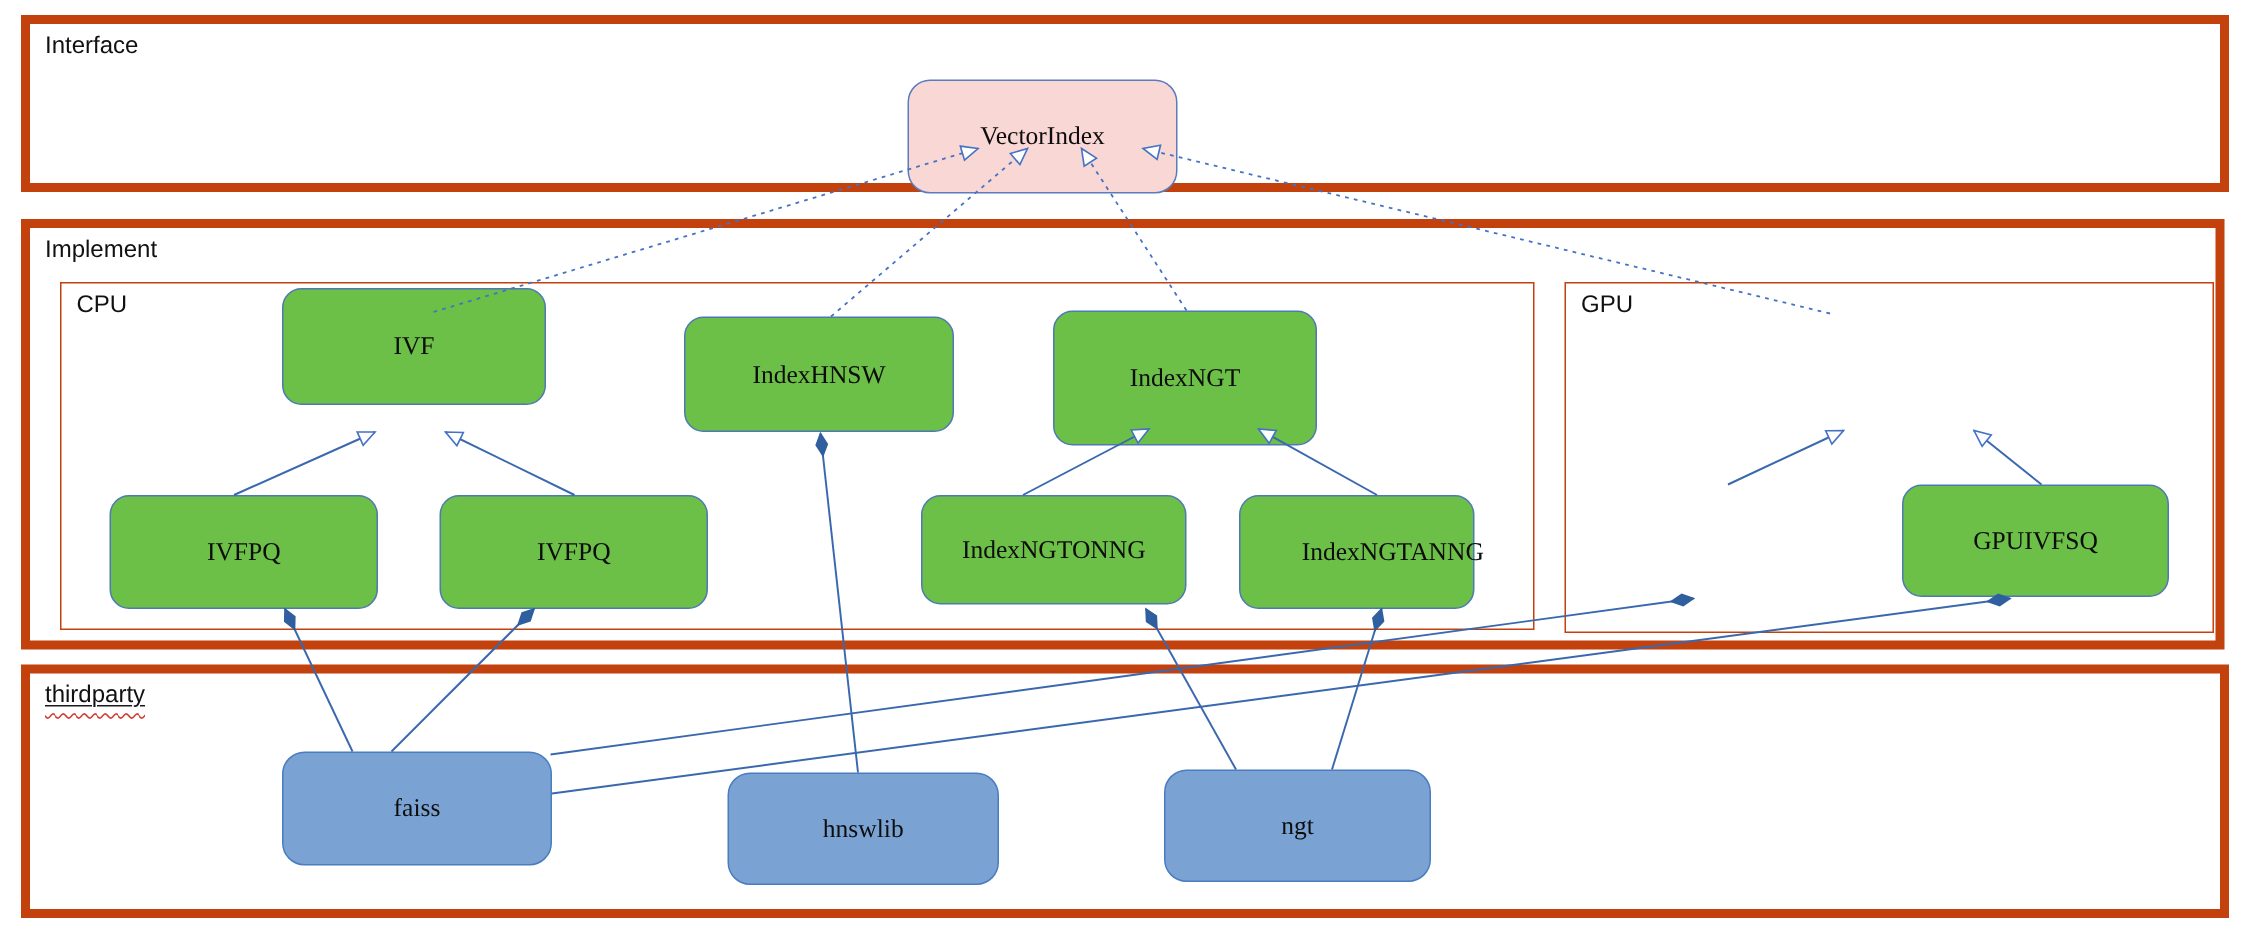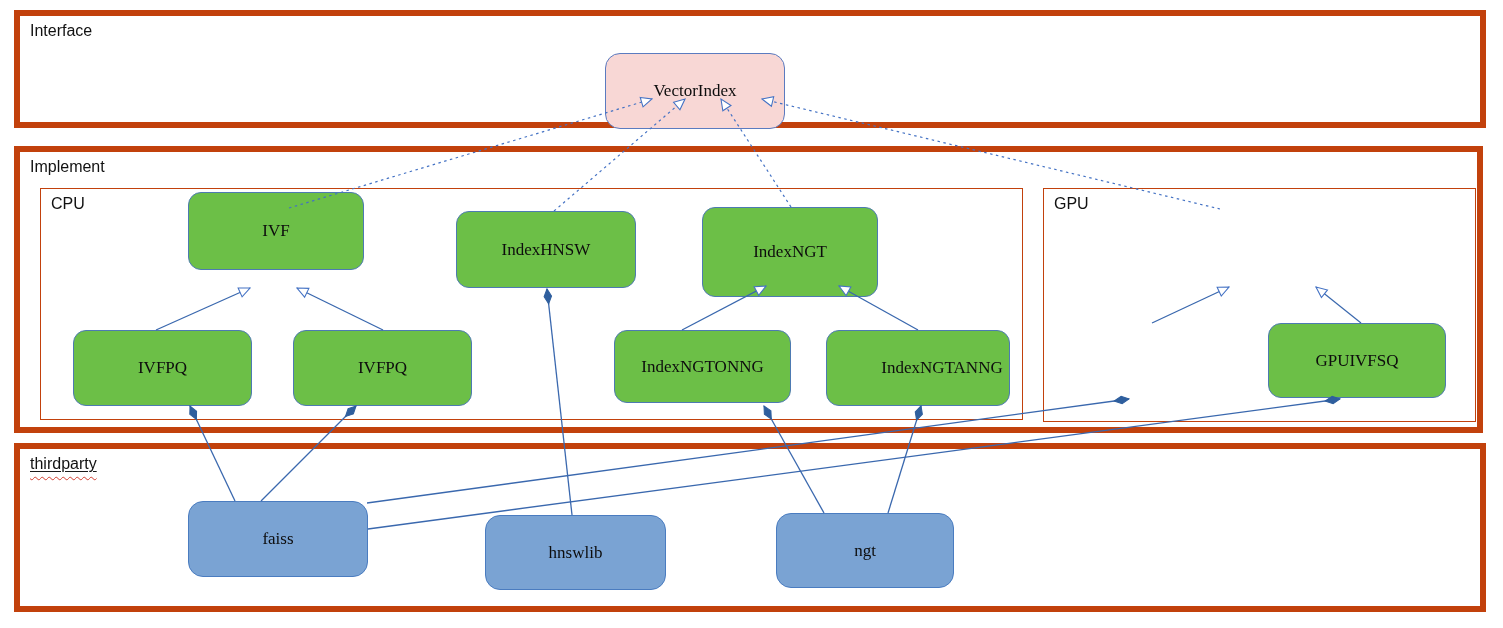--- a/index.html
+++ b/index.html
@@ -108,21 +108,21 @@
   </div>
 
   <div class="node green" style="left:293px; top:330px; width:179px; height:76px;">
     <span>IVFPQ</span>
   </div>
 
   <div class="node green" style="left:614px; top:330px; width:177px; height:73px;">
     <span>IndexNGTONNG</span>
   </div>
 
-  <div class="node green" style="left:826px; top:330px; width:184px; height:76px;padding-left:48px;">
+  <div class="node green" style="left:826px; top:330px; width:157px; height:76px;padding-left:48px;">
     <span>IndexNGTANNG</span>
   </div>
 
 
 
   <div class="node green" style="left:1268px; top:323px; width:178px; height:75px;">
     <span>GPUIVFSQ</span>
   </div>
 
   <div class="node blue" style="left:485px; top:515px; width:181px; height:75px;">

